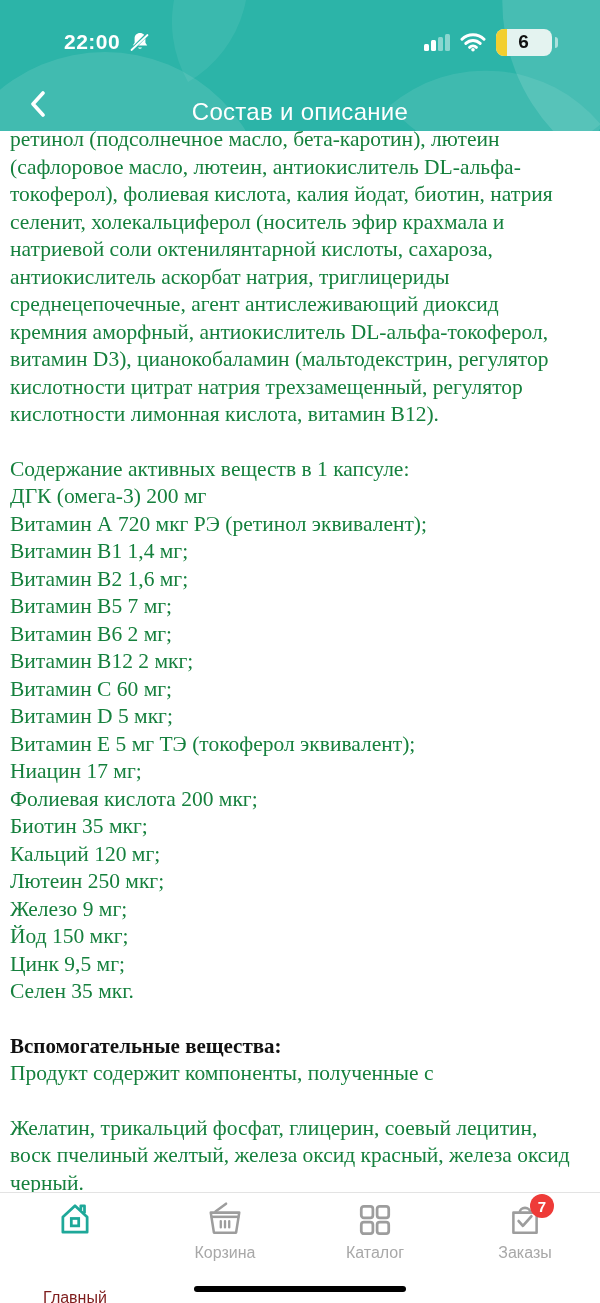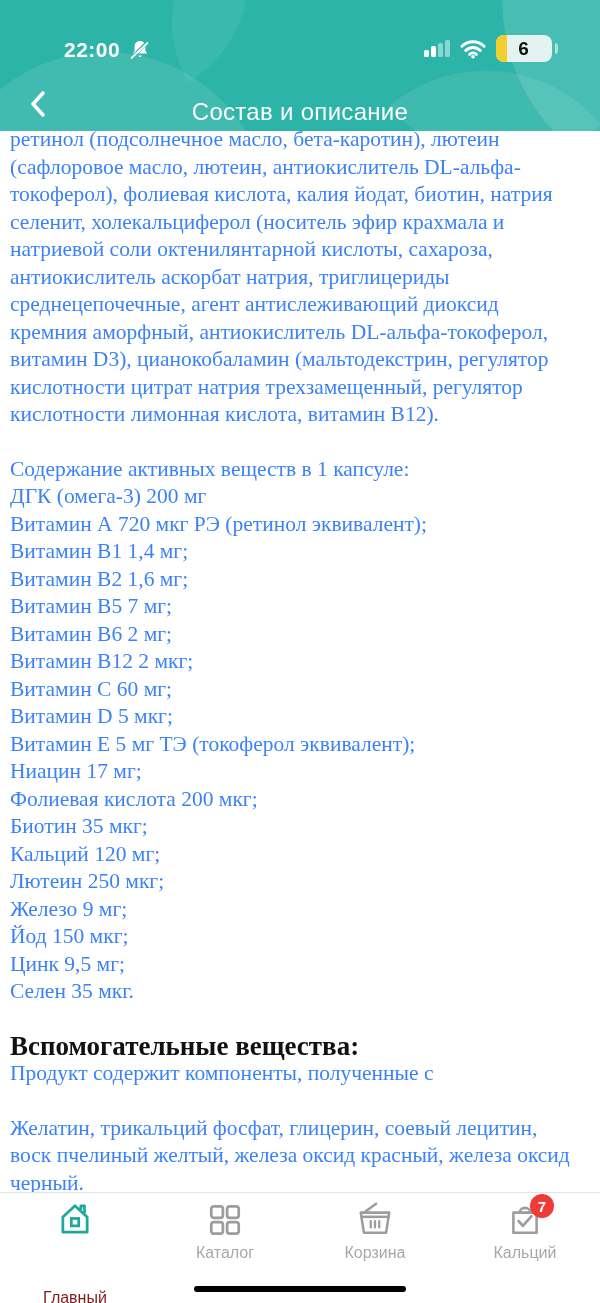--- a/index.html
+++ b/index.html
@@ -22,21 +22,21 @@
     z-index: 5;
   }
   .decor { position: absolute; background: rgba(255,255,255,0.10); }
   .decor-circle { width: 330px; height: 330px; border-radius: 50%; left: -60px; top: 52px; }
   .decor-leaf1 { width: 190px; height: 190px; border-radius: 0 100% 0 100%; right: -55px; top: -70px; transform: rotate(35deg); background: rgba(255,255,255,0.13);}
   .decor-leaf2 { width: 150px; height: 150px; border-radius: 0 100% 0 100%; right: 30px; top: 40px; transform: rotate(140deg); background: rgba(255,255,255,0.09);}
   .decor-leaf3 { width: 120px; height: 120px; border-radius: 0 100% 0 100%; left: 150px; top: -60px; transform: rotate(60deg); background: rgba(255,255,255,0.07);}
 
   .status-row {
     position: absolute; top: 22px; left: 0; right: 0; height: 40px;
-    display: flex; align-items: flex-end; justify-content: space-between;
+    display: flex; align-items: center; justify-content: space-between;
     padding: 0 28px 0 64px;
     color: #fff;
     z-index: 2;
   }
   .status-left { display: flex; align-items: center; gap: 8px; }
   .status-time { font-size: 21px; font-weight: 700; letter-spacing: 0.5px; }
   .status-right { display: flex; align-items: center; gap: 10px; margin-right: 14px; }
 
   .sig-bars { display: flex; align-items: flex-end; gap: 2.5px; height: 17px; }
   .sig-bars i { display: block; width: 4.5px; border-radius: 1.5px; background: #fff; }
@@ -77,28 +77,28 @@
   .content {
     position: absolute; top: 131px; left: 0;
     width: 600px; height: 1061px;
     background: #fff;
     padding: 0 12px 0 10px;
     overflow: hidden;
   }
   .content .para {
     font-family: "Liberation Serif", "DejaVu Serif", serif;
     font-size: 21.5px; line-height: 27.5px;
-    color: #3b82f6;
+    color: #15803d;
     white-space: pre-line;
     margin-bottom: 27px;
   }
   .content .para.first { margin-top: -5px; }
   .content .bold-head {
     font-family: "Liberation Serif", "DejaVu Serif", serif;
-    font-size: 27px; line-height: 27.5px;
+    font-size: 21px; line-height: 27.5px;
     font-weight: 700; color: #111;
   }
   .content .para.tight { margin-top: 0; }
 
   
   .tab-bar {
     position: absolute; left: 0; bottom: 0;
     width: 600px; height: 111px;
     background: #fff;
     border-top: 1px solid #e3e3e3;
@@ -231,53 +231,53 @@
             <path d="M23.5 9.5 V5.5 H27 V12.5" fill="none" stroke="#1ea899" stroke-width="2.6" stroke-linejoin="round"></path>
             <rect x="14.5" y="17.5" width="7" height="7" fill="none" stroke="#1ea899" stroke-width="2.6"></rect>
           </svg>
         </span>
         <span class="lbl">Главный</span>
       </div>
 
       <div class="tab">
         <span class="ic">
           <svg width="38" height="38" viewBox="0 0 36 36">
-            <rect x="5" y="5" width="11" height="11" rx="2.5" fill="none" stroke="#9d9d9d" stroke-width="2.6"></rect>
-            <rect x="20" y="5" width="11" height="11" rx="2.5" fill="none" stroke="#9d9d9d" stroke-width="2.6"></rect>
-            <rect x="5" y="20" width="11" height="11" rx="2.5" fill="none" stroke="#9d9d9d" stroke-width="2.6"></rect>
-            <rect x="20" y="20" width="11" height="11" rx="2.5" fill="none" stroke="#9d9d9d" stroke-width="2.6"></rect>
-          </svg>
-        </span>
-        <span class="lbl">Каталог</span>
-      </div>
-
-      <div class="tab">
-        <span class="ic">
-          <svg width="38" height="38" viewBox="0 0 36 36">
             <line x1="9" y1="10" x2="19" y2="2.5" stroke="#9d9d9d" stroke-width="2.4" stroke-linecap="round"></line>
             <path d="M4.5 11 H31.5 L28.5 30 H7.5 Z" fill="none" stroke="#9d9d9d" stroke-width="2.4" stroke-linejoin="round"></path>
             <line x1="4.5" y1="15" x2="31.5" y2="15" stroke="#9d9d9d" stroke-width="2.4"></line>
             <line x1="14" y1="19" x2="14" y2="25" stroke="#9d9d9d" stroke-width="2.2" stroke-linecap="round"></line>
             <line x1="18" y1="19" x2="18" y2="25" stroke="#9d9d9d" stroke-width="2.2" stroke-linecap="round"></line>
             <line x1="22" y1="19" x2="22" y2="25" stroke="#9d9d9d" stroke-width="2.2" stroke-linecap="round"></line>
           </svg>
         </span>
         <span class="lbl">Корзина</span>
       </div>
 
       <div class="tab">
         <span class="ic">
           <svg width="38" height="38" viewBox="0 0 36 36">
+            <rect x="5" y="5" width="11" height="11" rx="2.5" fill="none" stroke="#9d9d9d" stroke-width="2.6"></rect>
+            <rect x="20" y="5" width="11" height="11" rx="2.5" fill="none" stroke="#9d9d9d" stroke-width="2.6"></rect>
+            <rect x="5" y="20" width="11" height="11" rx="2.5" fill="none" stroke="#9d9d9d" stroke-width="2.6"></rect>
+            <rect x="20" y="20" width="11" height="11" rx="2.5" fill="none" stroke="#9d9d9d" stroke-width="2.6"></rect>
+          </svg>
+        </span>
+        <span class="lbl">Каталог</span>
+      </div>
+
+      <div class="tab">
+        <span class="ic">
+          <svg width="38" height="38" viewBox="0 0 36 36">
             <path d="M7 11 H29 V30 H7 Z" fill="none" stroke="#9d9d9d" stroke-width="2.4" stroke-linejoin="round"></path>
             <path d="M13 11 a5 4.5 0 0 1 10 0" fill="none" stroke="#9d9d9d" stroke-width="2.4"></path>
             <polyline points="12,19 16,23.5 24,14.5" fill="none" stroke="#9d9d9d" stroke-width="2.6" stroke-linecap="round" stroke-linejoin="round"></polyline>
           </svg>
           <span class="badge">7</span>
         </span>
-        <span class="lbl">Кальций</span>
+        <span class="lbl">Заказы</span>
       </div>
 
 
     </div>
     <div class="home-indicator"></div>
   </div>
 
 </div>
 
 </body></html>

